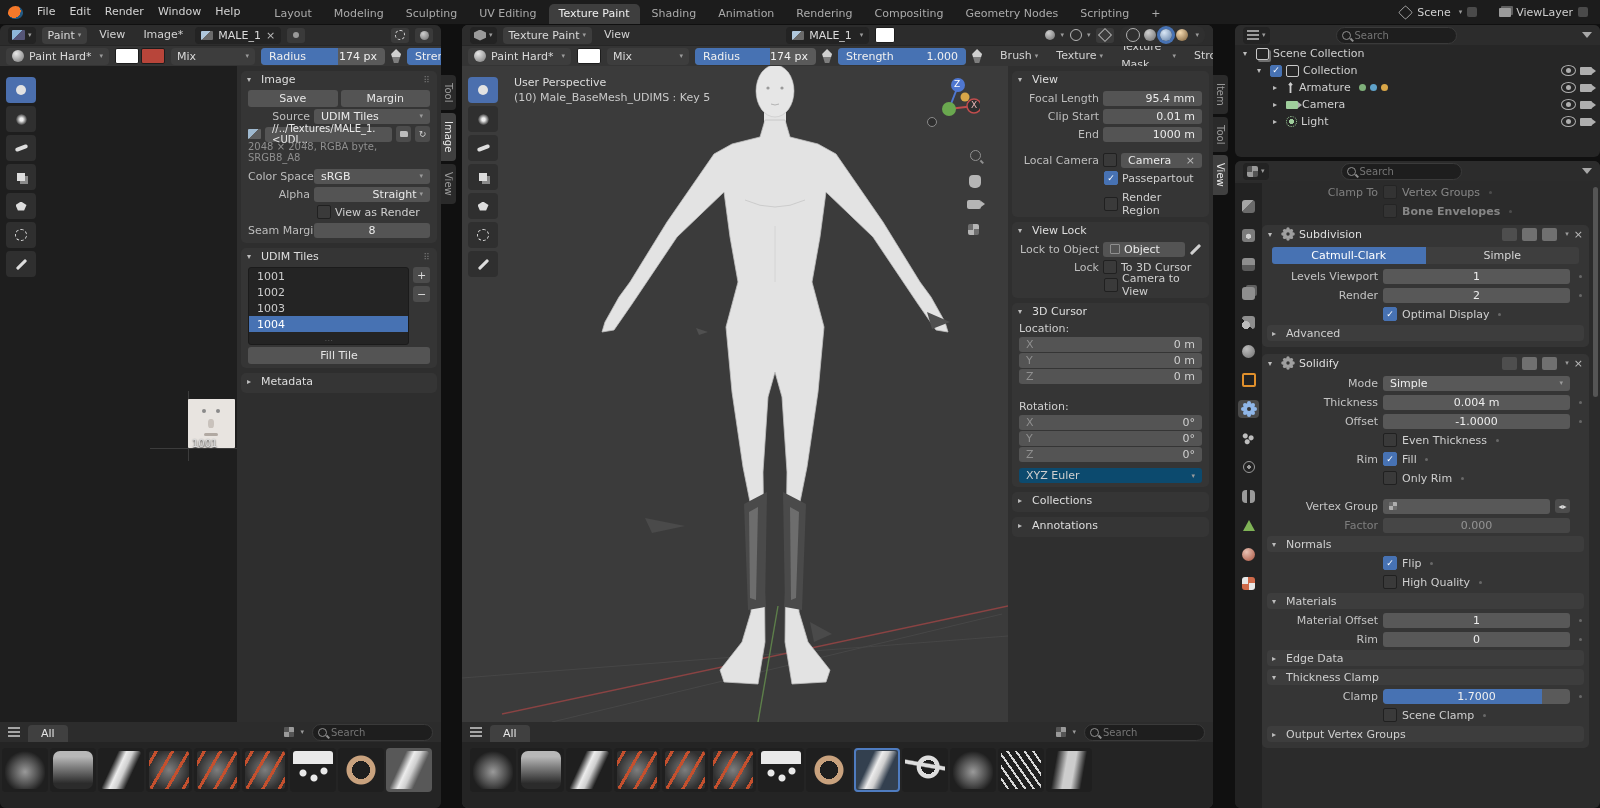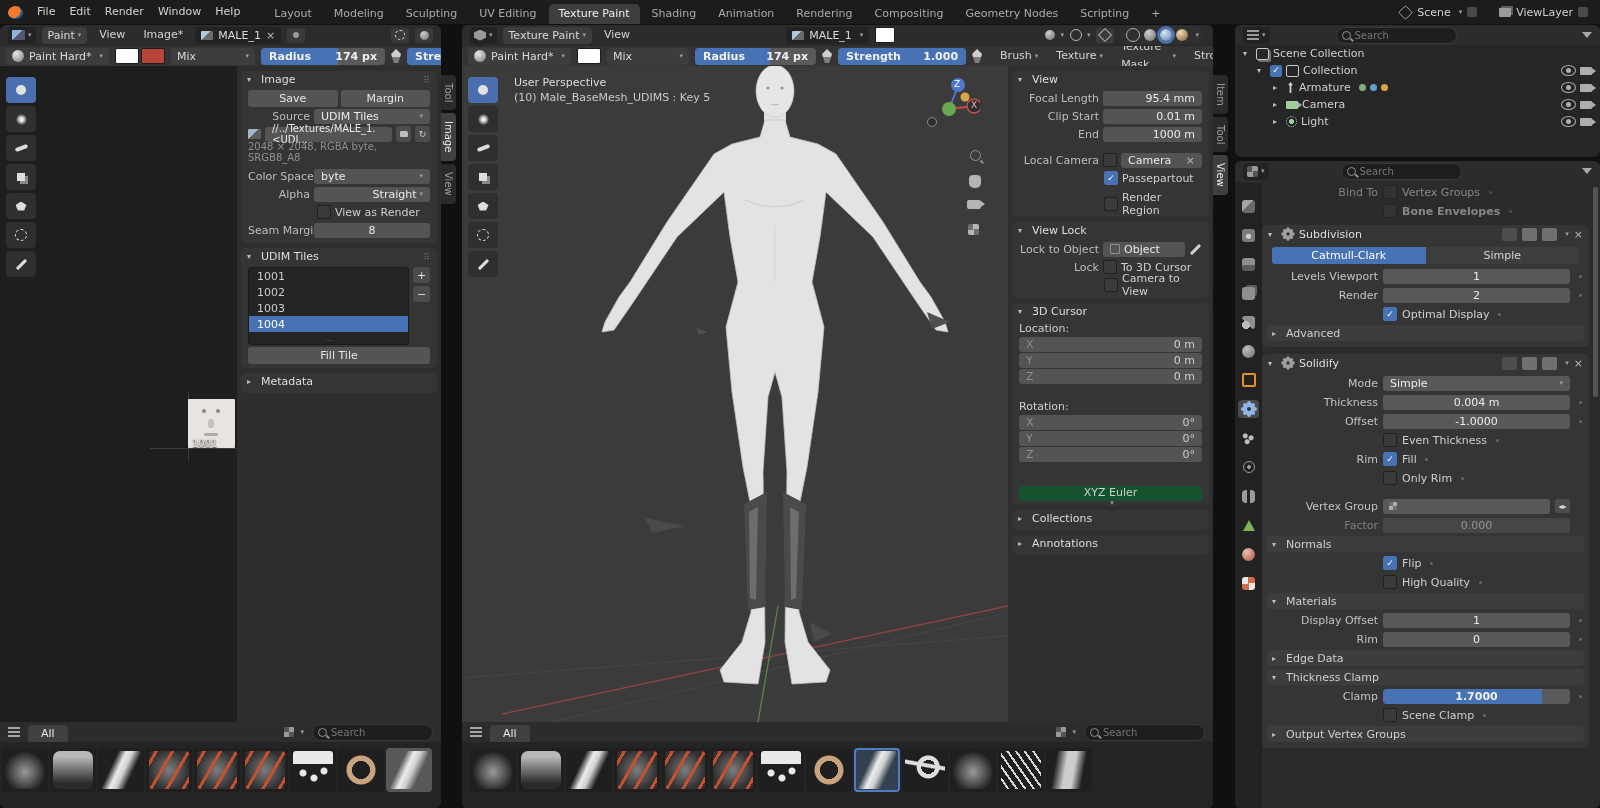--- a/index.html
+++ b/index.html
@@ -15,21 +15,21 @@
   .menu{padding:0 6px;height:18px;line-height:18px;color:#d3d3d3;border-radius:3px;}
   .car{font-size:7px;color:#9c9c9c;margin-left:3px;}
   .tri{font-size:8px;color:#bdbdbd;width:9px;flex:none;}
   .dd{display:inline-flex;align-items:center;background:#232323;border-radius:4px;height:17px;padding:0 6px;color:#dadada;flex:none;}
   .dd.light{background:#3d3d3d;}
   .btn{display:flex;align-items:center;justify-content:center;background:#545454;border-radius:3px;height:17px;color:#e6e6e6;}
   .chk{width:12px;height:12px;border-radius:2px;background:#3a3a3a;border:1px solid #202020;flex:none;display:flex;align-items:center;justify-content:center;font-size:9px;color:#fff;line-height:1;}
   .chk.on{background:#4772b3;border-color:#4772b3;}
   .slider{position:relative;height:17px;border-radius:4px;background:#5a5a5a;overflow:hidden;display:flex;align-items:center;justify-content:space-between;padding:0 8px;flex:none;color:#f0f0f0;}
   .slider .fill{position:absolute;left:0;top:0;bottom:0;background:#4772b3;}
-  .slider span{position:relative;z-index:1;font-weight:bold;}
+  .slider span{position:relative;z-index:1;}
   .swatch{width:22px;height:14px;border-radius:2px;border:1px solid #1d1d1d;flex:none;}
   .penicon{width:10px;height:14px;background:linear-gradient(180deg,#cfcfcf 0 55%,#7d7d7d 55%);clip-path:polygon(50% 0,100% 35%,72% 100%,28% 100%,0 35%);flex:none;}
   .icbox{width:18px;height:15px;background:#3a3a3a;border-radius:3px;flex:none;display:flex;align-items:center;justify-content:center;}
   .sphere{width:12px;height:12px;border-radius:50%;background:radial-gradient(circle at 35% 30%,#cfcfcf,#6b6b6b);flex:none;}
   .sphere.wire{background:none;border:1px solid #b0b0b0;}
   .sphere.on{box-shadow:0 0 0 3px #4772b3;}
   
   .searchwrap{position:relative;display:flex;align-items:center;flex:none;}
   .search{background:#1e1e1e;border:1px solid #3a3a3a;border-radius:9px;height:15px;color:#cfcfcf;font-size:10px;padding:0 6px 0 18px;outline:none;width:95px;font-family:inherit;}
   .mag{width:7px;height:7px;border:1.5px solid #909090;border-radius:50%;position:relative;flex:none;}
@@ -264,21 +264,21 @@
             <div style="width:8px;height:6px;background:#bdbdbd;border-radius:1px 2px 1px 1px;"></div>
           </div>
         <div class="minibtn" style="width:15px;font-size:9px;color:#cfcfcf;">↻</div>
       </div>
       <div class="nrow dim" style="font-size:10px;">
         <span>2048 × 2048,  RGBA byte,  SRGB8_A8</span>
       </div>
       <div class="nrow" style="margin-top:8px;">
         <div class="nlab" style="width:62px;">Color Space</div>
         <div class="nfield" style="justify-content:space-between;">
-          <span>byte</span>
+          <span>sRGB</span>
           <span class="car">▾</span>
         </div>
       </div>
       <div class="nrow">
         <div class="nlab" style="width:62px;">Alpha</div>
         <div class="nfield" style="">
           <span>Straight</span>
           <span class="car">▾</span>
         </div>
       </div>
@@ -604,21 +604,21 @@
           <span>0°</span>
         </div>
       <div class="axisf">
           <span class="dim">Y</span>
           <span>0°</span>
         </div>
       <div class="axisf">
           <span class="dim">Z</span>
           <span>0°</span>
         </div>
-      <div class="axisf" style="background:#14532d;margin-top:24px;flex-direction:column;">
+      <div class="axisf" style="background:#0c4a6e;margin-top:6px;">
         <span>XYZ Euler</span>
         <span class="car">▾</span>
       </div>
     </div>
 
     <div class="panel">
       <div class="panel-hdr">
         <span class="tri">▸</span>
         <span>Collections</span>
       </div>
@@ -782,21 +782,21 @@
         <div class="pi" style="border-radius:50%;background:radial-gradient(circle at 35% 30%,#e8c2b4,#a8523e);"></div>
       </div>
     <div class="ptab">
         <div class="pi" style="background:conic-gradient(#cf6a4a 0 25%,#e8e8e8 0 50%,#cf6a4a 0 75%,#e8e8e8 0);"></div>
       </div>
   </div>
 
   <div class="abs" style="left:27px;top:20px;width:331px;height:627px;overflow:hidden;">
 
     <div class="prow" style="opacity:.55;">
-      <div class="plab">Bind To</div>
+      <div class="plab">Clamp To</div>
       <span class="chk"></span>
       <span>Vertex Groups</span>
       <div class="deco">
           <i></i>
         </div>
     </div>
     <div class="prow" style="opacity:.55;font-weight:bold;">
       <div class="plab"></div>
       <span class="chk"></span>
       <span>Bone Envelopes</span>
@@ -940,21 +940,21 @@
         <div class="deco">
             <i></i>
           </div>
       </div>
 
       <div class="subhdr">
         <span class="tri">▾</span>
         <span>Materials</span>
       </div>
       <div class="prow">
-        <div class="plab">Display Offset</div>
+        <div class="plab">Material Offset</div>
         <div class="pfield">1</div>
         <div class="deco">
             <i></i>
           </div>
       </div>
       <div class="prow">
         <div class="plab">Rim</div>
         <div class="pfield">0</div>
         <div class="deco">
             <i></i>

